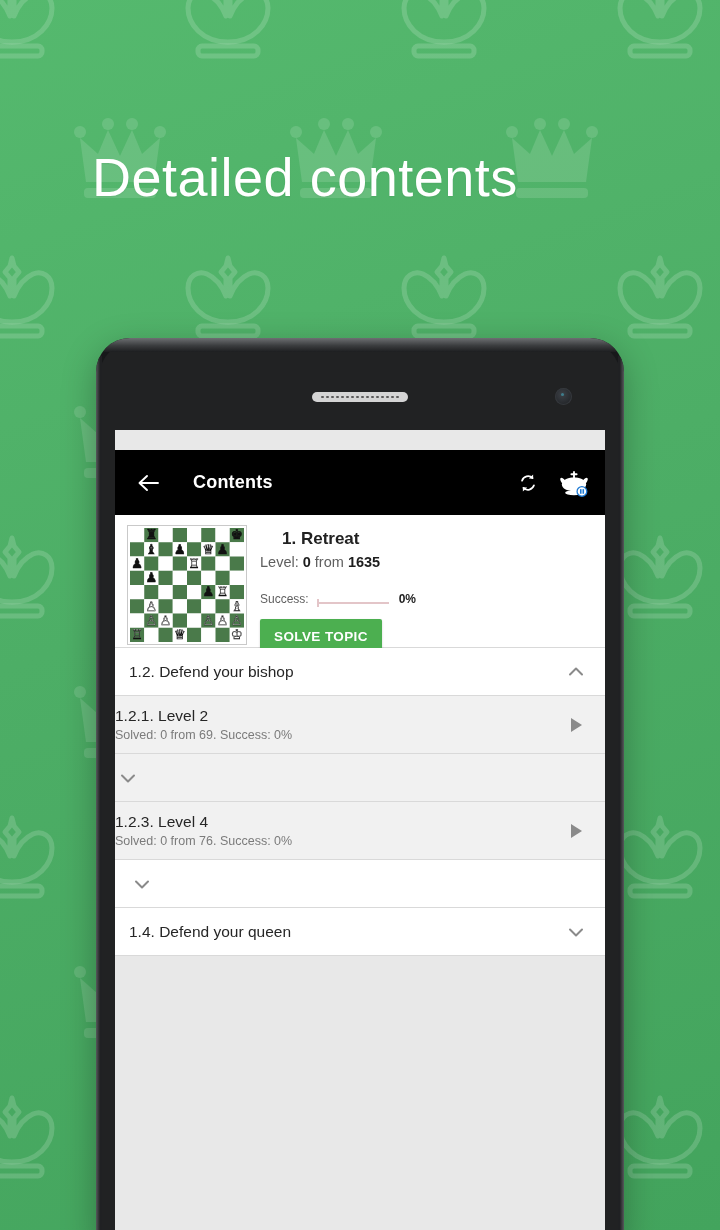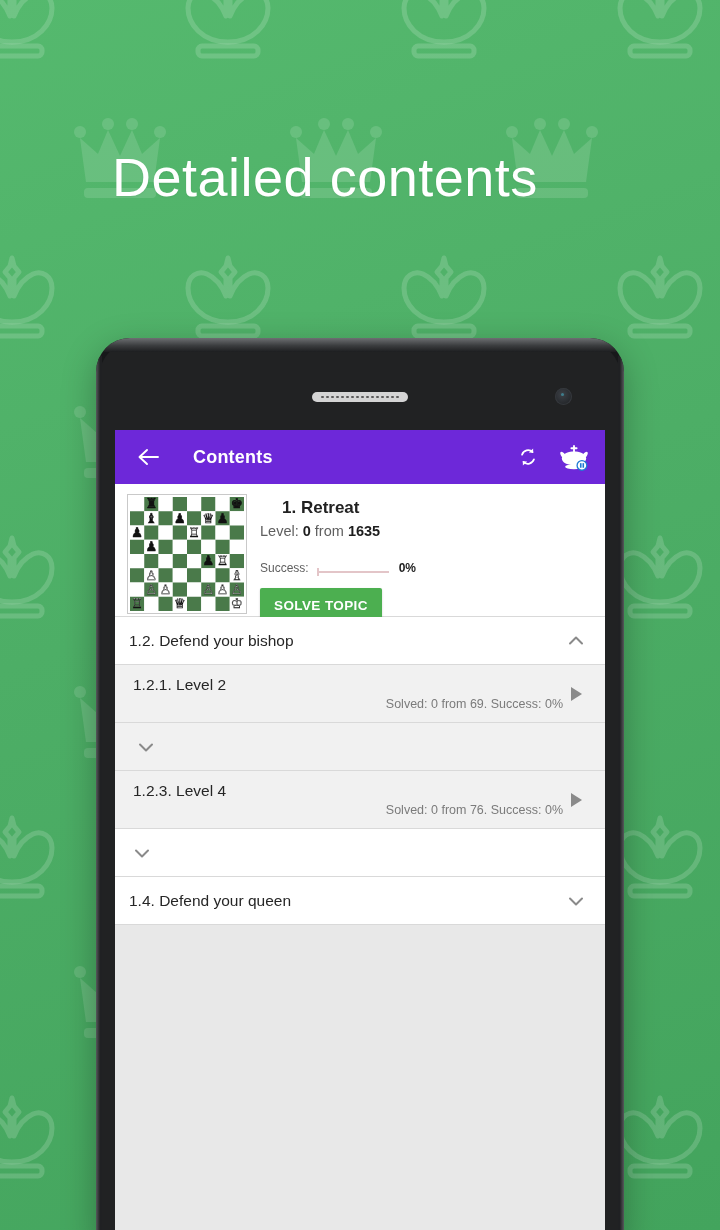--- a/index.html
+++ b/index.html
@@ -24,21 +24,21 @@
   }
   #promo-pattern {
     position: absolute;
     inset: -40px;
     opacity: 1;
   }
   #promo-pattern svg { display: block; width: 100%; height: 100%; }
 
   #promo-title {
     position: absolute;
-    left: 112px;
+    left: 92px;
     top: 146px;
     font-size: 54px;
     color: #ffffff;
     letter-spacing: 0.5px;
     font-weight: 400;
     white-space: nowrap;
     text-shadow: 0 1px 2px rgba(0,0,0,0.06);
   }
 
   
@@ -116,26 +116,27 @@
     left: 19px;
     top: 92px;
     width: 490px;
     height: 813px;
     background: #e8e8e8;
     overflow: hidden;
   }
 
   
   #app-bar {
-    height: 54px;
-    background: #6d28d9;
+    height: 65px;
+    background: #000000;
     display: flex;
     align-items: center;
     padding: 0 14px 0 18px;
     box-sizing: border-box;
+    margin-top: 20px;
   }
   #app-bar .title {
     color: #ffffff;
     font-size: 18px;
     font-weight: 700;
     margin-left: 30px;
     flex: 1;
     letter-spacing: 0.2px;
   }
   .appbar-icon {
@@ -243,39 +244,38 @@
     border-bottom: 1px solid #d9d9d9;
     position: relative;
   }
   .row.level-1 {
     background: #ffffff;
     height: 48px;
   }
   .row.level-2 {
     background: #f1f1f1;
     height: 58px;
-    padding-left: 18px;
+    padding-left: 0;
   }
   .row.level-2.compact { height: 48px; }
   .row-text { flex: 1; min-width: 0; }
   .row-title {
     font-size: 15.5px;
     color: #262626;
     line-height: 19px;
     white-space: nowrap;
     overflow: hidden;
     text-overflow: ellipsis;
   }
   .row-sub {
     font-size: 12.5px;
     color: #7b7b7b;
     line-height: 16px;
     margin-top: 2px;
     white-space: nowrap;
-    text-align: right;
   }
   .row-affordance {
     width: 26px;
     height: 26px;
     display: flex;
     align-items: center;
     justify-content: center;
     color: #8a8a8a;
     flex: 0 0 26px;
   }

